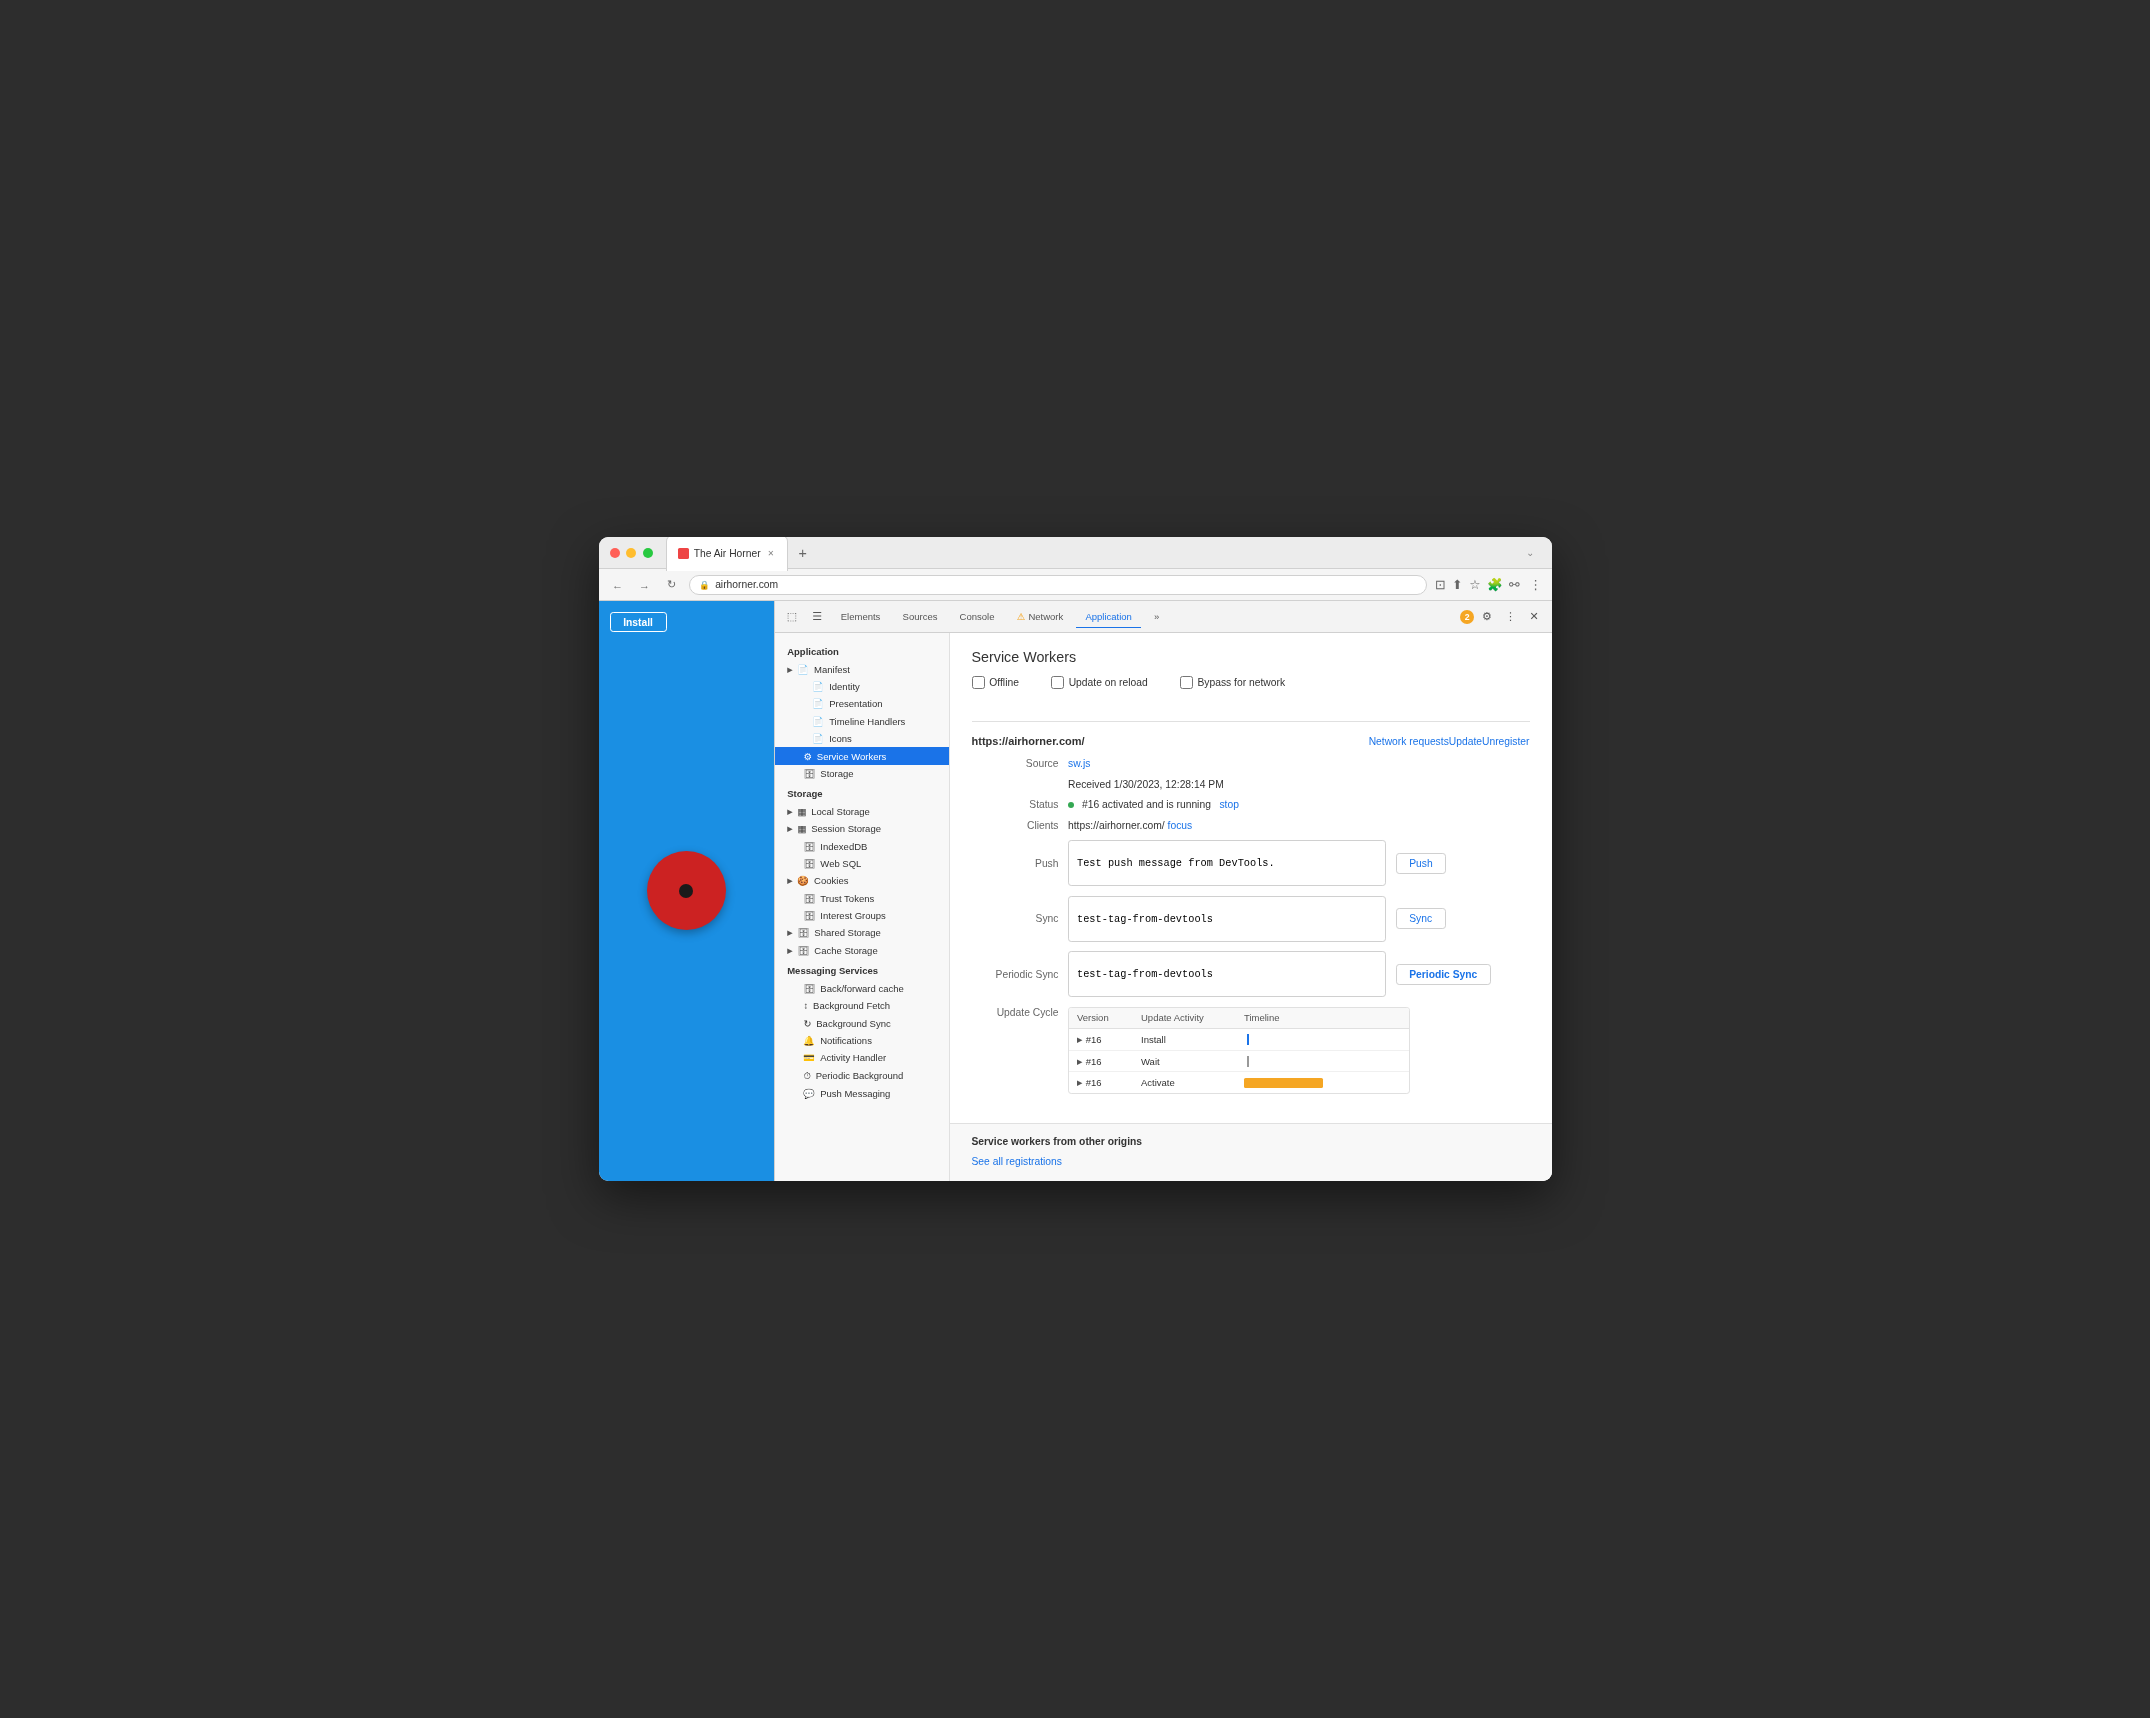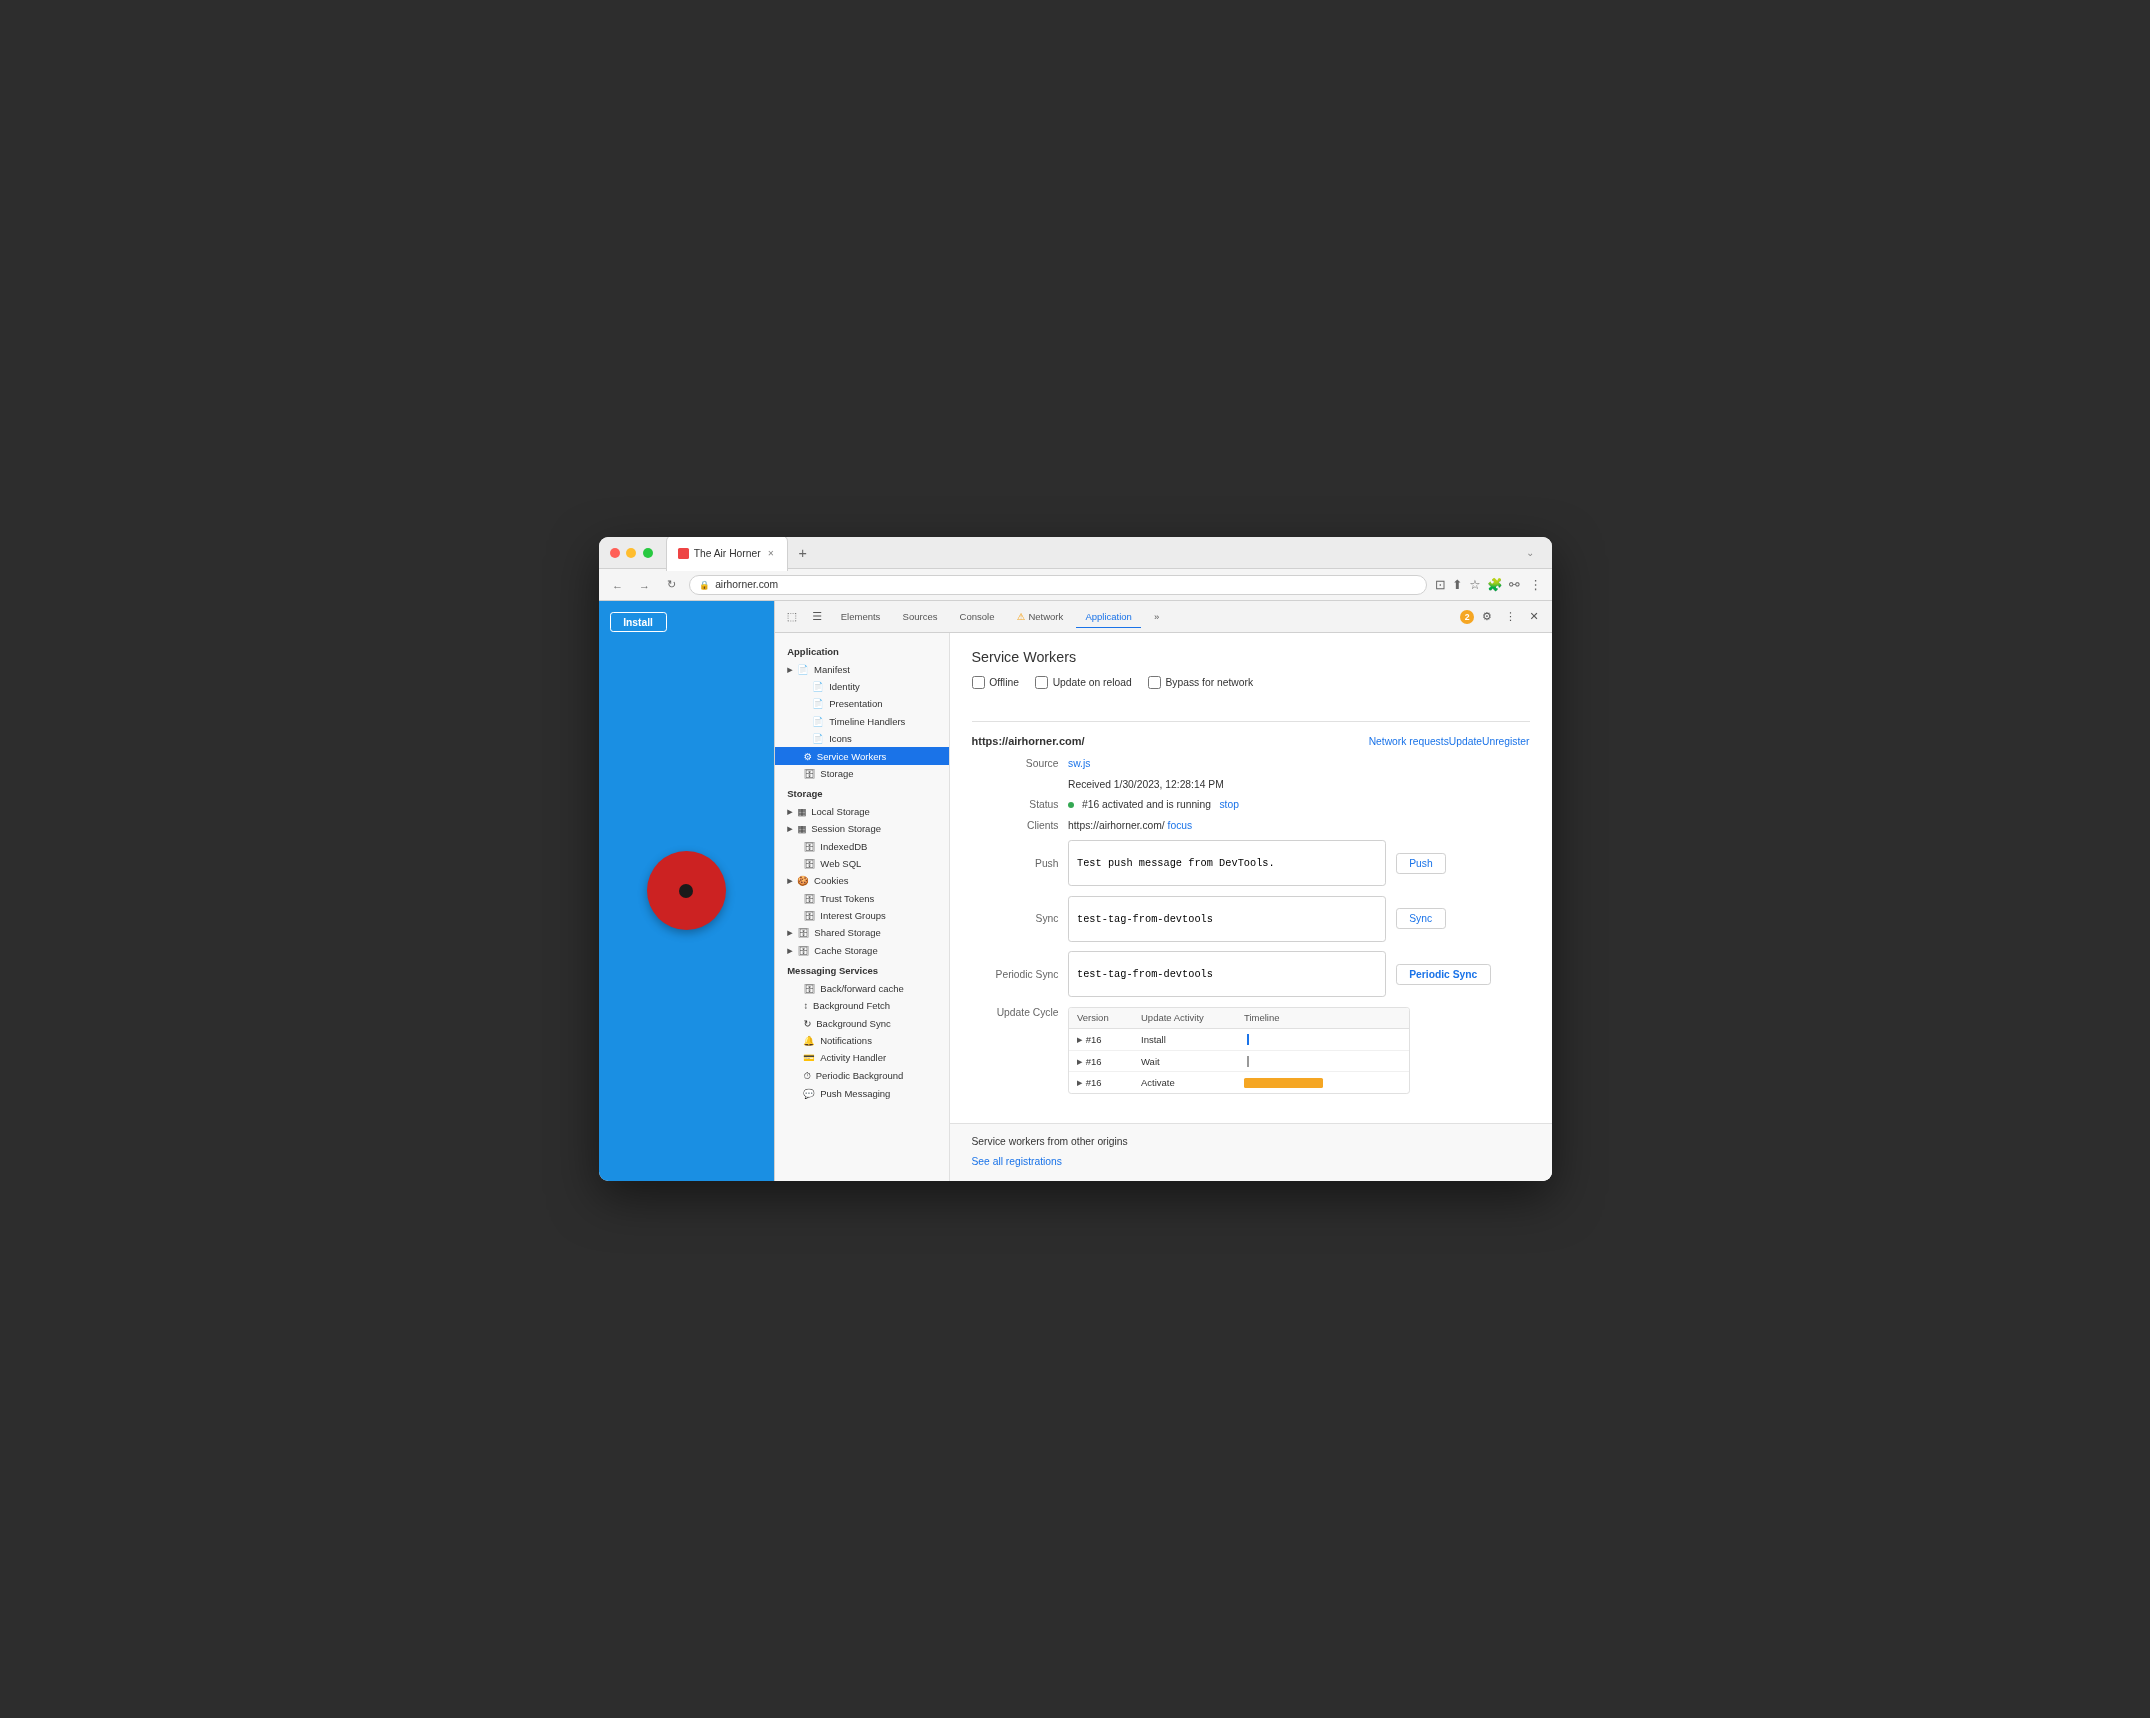--- a/index.html
+++ b/index.html
@@ -283,21 +283,21 @@
     }
     .panel-title {
       font-size: 14.3px;
       font-weight: 400;
       color: #333;
       margin-bottom: 11px;
     }
     .checkboxes-row {
       display: flex;
       align-items: center;
-      gap: 16px;
+      gap: 32px;
       margin-bottom: 32px;
       font-size: 10.3px;
       color: #333;
     }
     .checkbox-item {
       display: flex;
       align-items: center;
       gap: 4.8px;
     }
     .checkbox-item input { cursor: pointer; }
@@ -414,21 +414,21 @@
       background: #1a73e8;
       margin-left: 3.2px;
     }
     .other-origins {
       border-top: 0.8px solid #e0e0e0;
       padding: 12.7px 22px;
       background: #f8f8f8;
     }
     .other-origins-title {
       font-size: 10.3px;
-      font-weight: 400;
+      font-weight: 700;
       color: #333;
       margin-bottom: 6.4px;
     }
   </style>
 </head>
 <body>
 
 <div class="window">
 
   <div class="titlebar">

